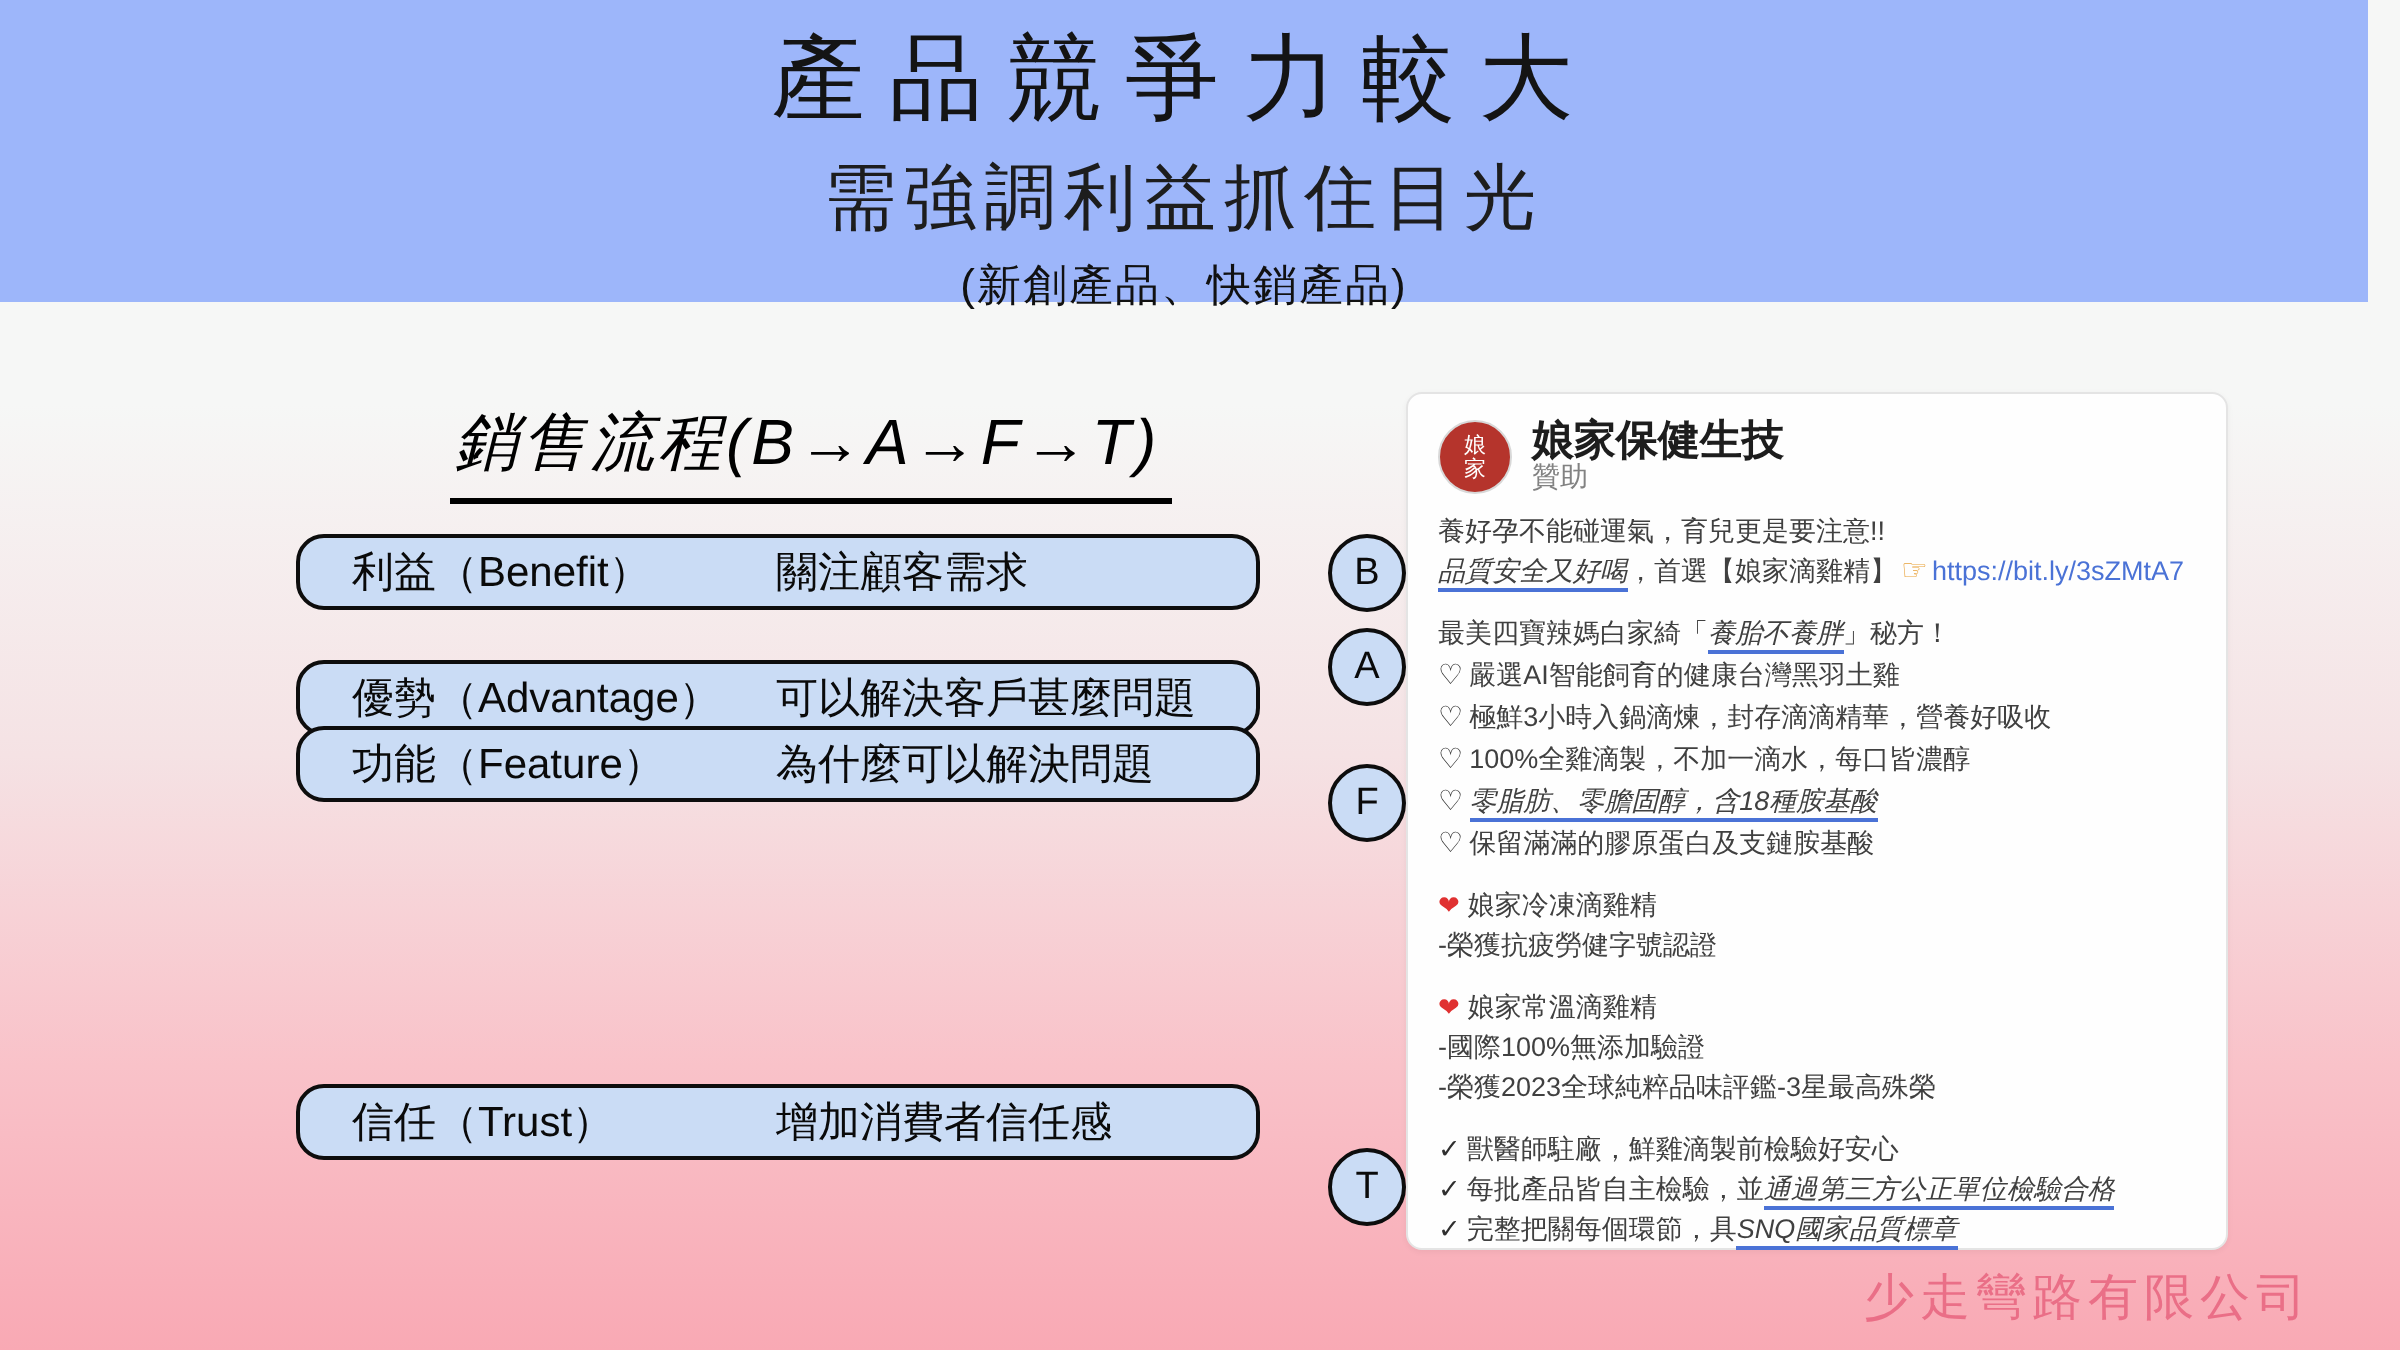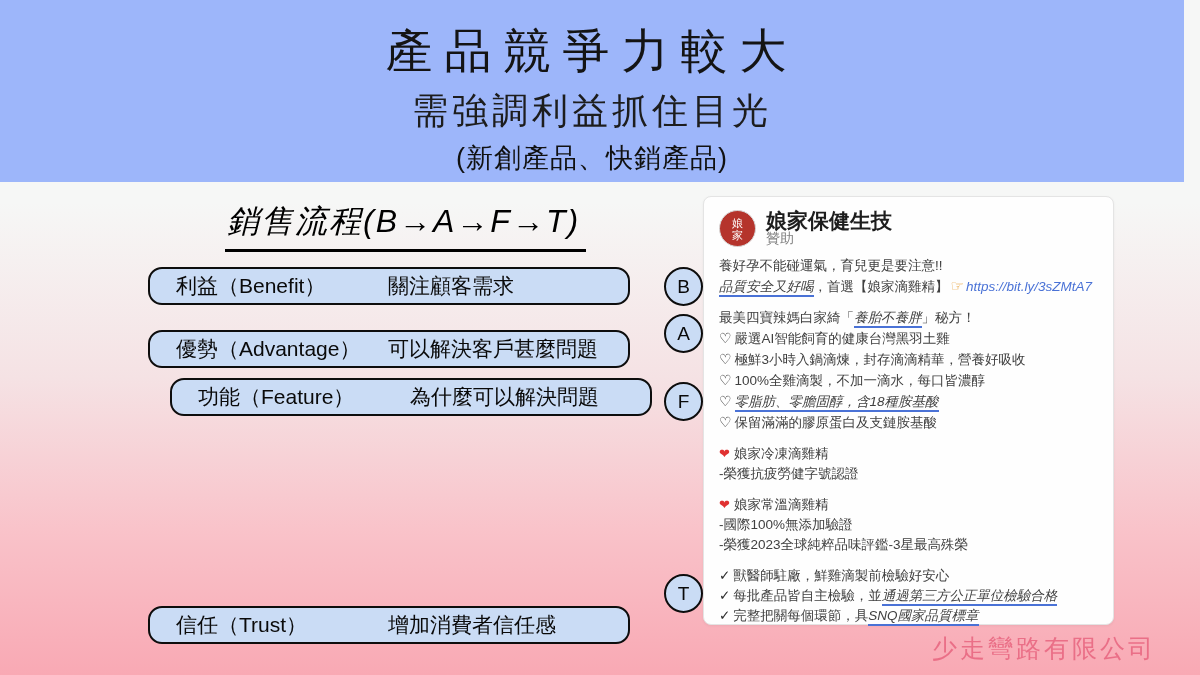--- a/index.html
+++ b/index.html
@@ -6,42 +6,42 @@
   html,body { width:1200px; height:675px; }
   body { font-family:"Liberation Sans", sans-serif; overflow:hidden; }
 
   .slide {
     position:relative; width:1200px; height:675px;
     background:linear-gradient(180deg,#f6f7f6 0%,#f6f7f6 30%,#f5e2e4 56%,#f9c2c9 79%,#f9a9b4 100%);
   }
 
   
   .header {
-    position:absolute; left:0; top:0; width:1184px; height:182px;
-    background:#9db6fa; text-align:center; padding-top:20px; color:#141414;
+    position:absolute; left:0; top:0; width:1184px; height:151px;
+    background:#9db6fa; text-align:center; padding-top:8px; color:#141414;
   }
   .header .title   { font-size:47px; letter-spacing:12px; font-weight:500; }
   .header .subtitle{ font-size:36px; letter-spacing:4px; font-weight:400; margin-top:4px; color:#1d1d1d; }
-  .header .note    { font-size:27px; letter-spacing:1px; margin-top:4px; color:#111; }
+  .header .note    { font-size:22px; letter-spacing:1px; margin-top:4px; color:#111; }
 
   
   .flow-heading {
     position:absolute; left:225px; top:200px; font-size:32px; letter-spacing:2px;
     color:#000; border-bottom:3px solid #000; padding:0 6px 5px 2px; font-weight:400;font-style:italic;
   }
 
   
   .flow-box {
     position:absolute; left:148px; width:482px; height:38px;
     background:#cadcf5; border:2.5px solid #0d0d0d; border-radius:14px;
     display:flex; align-items:center; font-size:21px; color:#0a0a0a;
   }
   .flow-box .lbl { width:238px; padding-left:26px; white-space:nowrap; }
   .flow-box .dsc { white-space:nowrap; }
-  .box-0 { top:267px; } .box-1 { top:314px;margin-top:16px; } .box-2 { top:378px;margin-left:22px; } .box-3 { top:606px; }
+  .box-0 { top:267px; } .box-1 { top:314px;margin-top:16px; } .box-2 { top:363px; } .box-3 { top:542px; }
 
   .badge {
     position:absolute; left:664px; width:39px; height:39px; border-radius:50%;
     background:#cadcf5; border:2.5px solid #0d0d0d;
     display:flex; align-items:center; justify-content:center;
     font-size:19px; font-weight:500; color:#0a0a0a;
   }
   .badge-0 { top:267px; } .badge-1 { top:314px; } .badge-2 { top:382px; } .badge-3 { top:574px; }
 
   
@@ -60,21 +60,21 @@
   }
   .avatar span { display:block; }
   .fb-id { margin-left:10px; }
   .fb-name { font-size:21px; font-weight:bold; color:#1d1d1d; line-height:18px; }
   .fb-sponsored { font-size:14px; color:#828282; line-height:16px; }
 
   .fb-line { white-space:nowrap; }
   .fb-gap { height:11px; }
 
   .u-blue { border-bottom:2.5px solid #4a72d6; padding-bottom:1px;font-style:italic; }
-  .fb-link { color:#4a72d6; text-decoration:none;font-style:italic; }
+  .fb-link { color:#4a72d6; text-decoration:none; }
   .pointer-ic { color:#e8a33d; font-size:15px; margin:0 2px; }
   .oheart-ic { color:#2f2f2f; font-size:14px; margin-right:3px; }
   .rheart-ic { color:#e03131; font-size:13px; margin-right:4px; }
   .check-ic { color:#2f2f2f; margin-right:3px; }
 
   
   .watermark {
     position:absolute; right:44px; bottom:10px; font-size:25px; letter-spacing:3px;
     color:rgba(230,95,122,.8); font-weight:400;
   }

